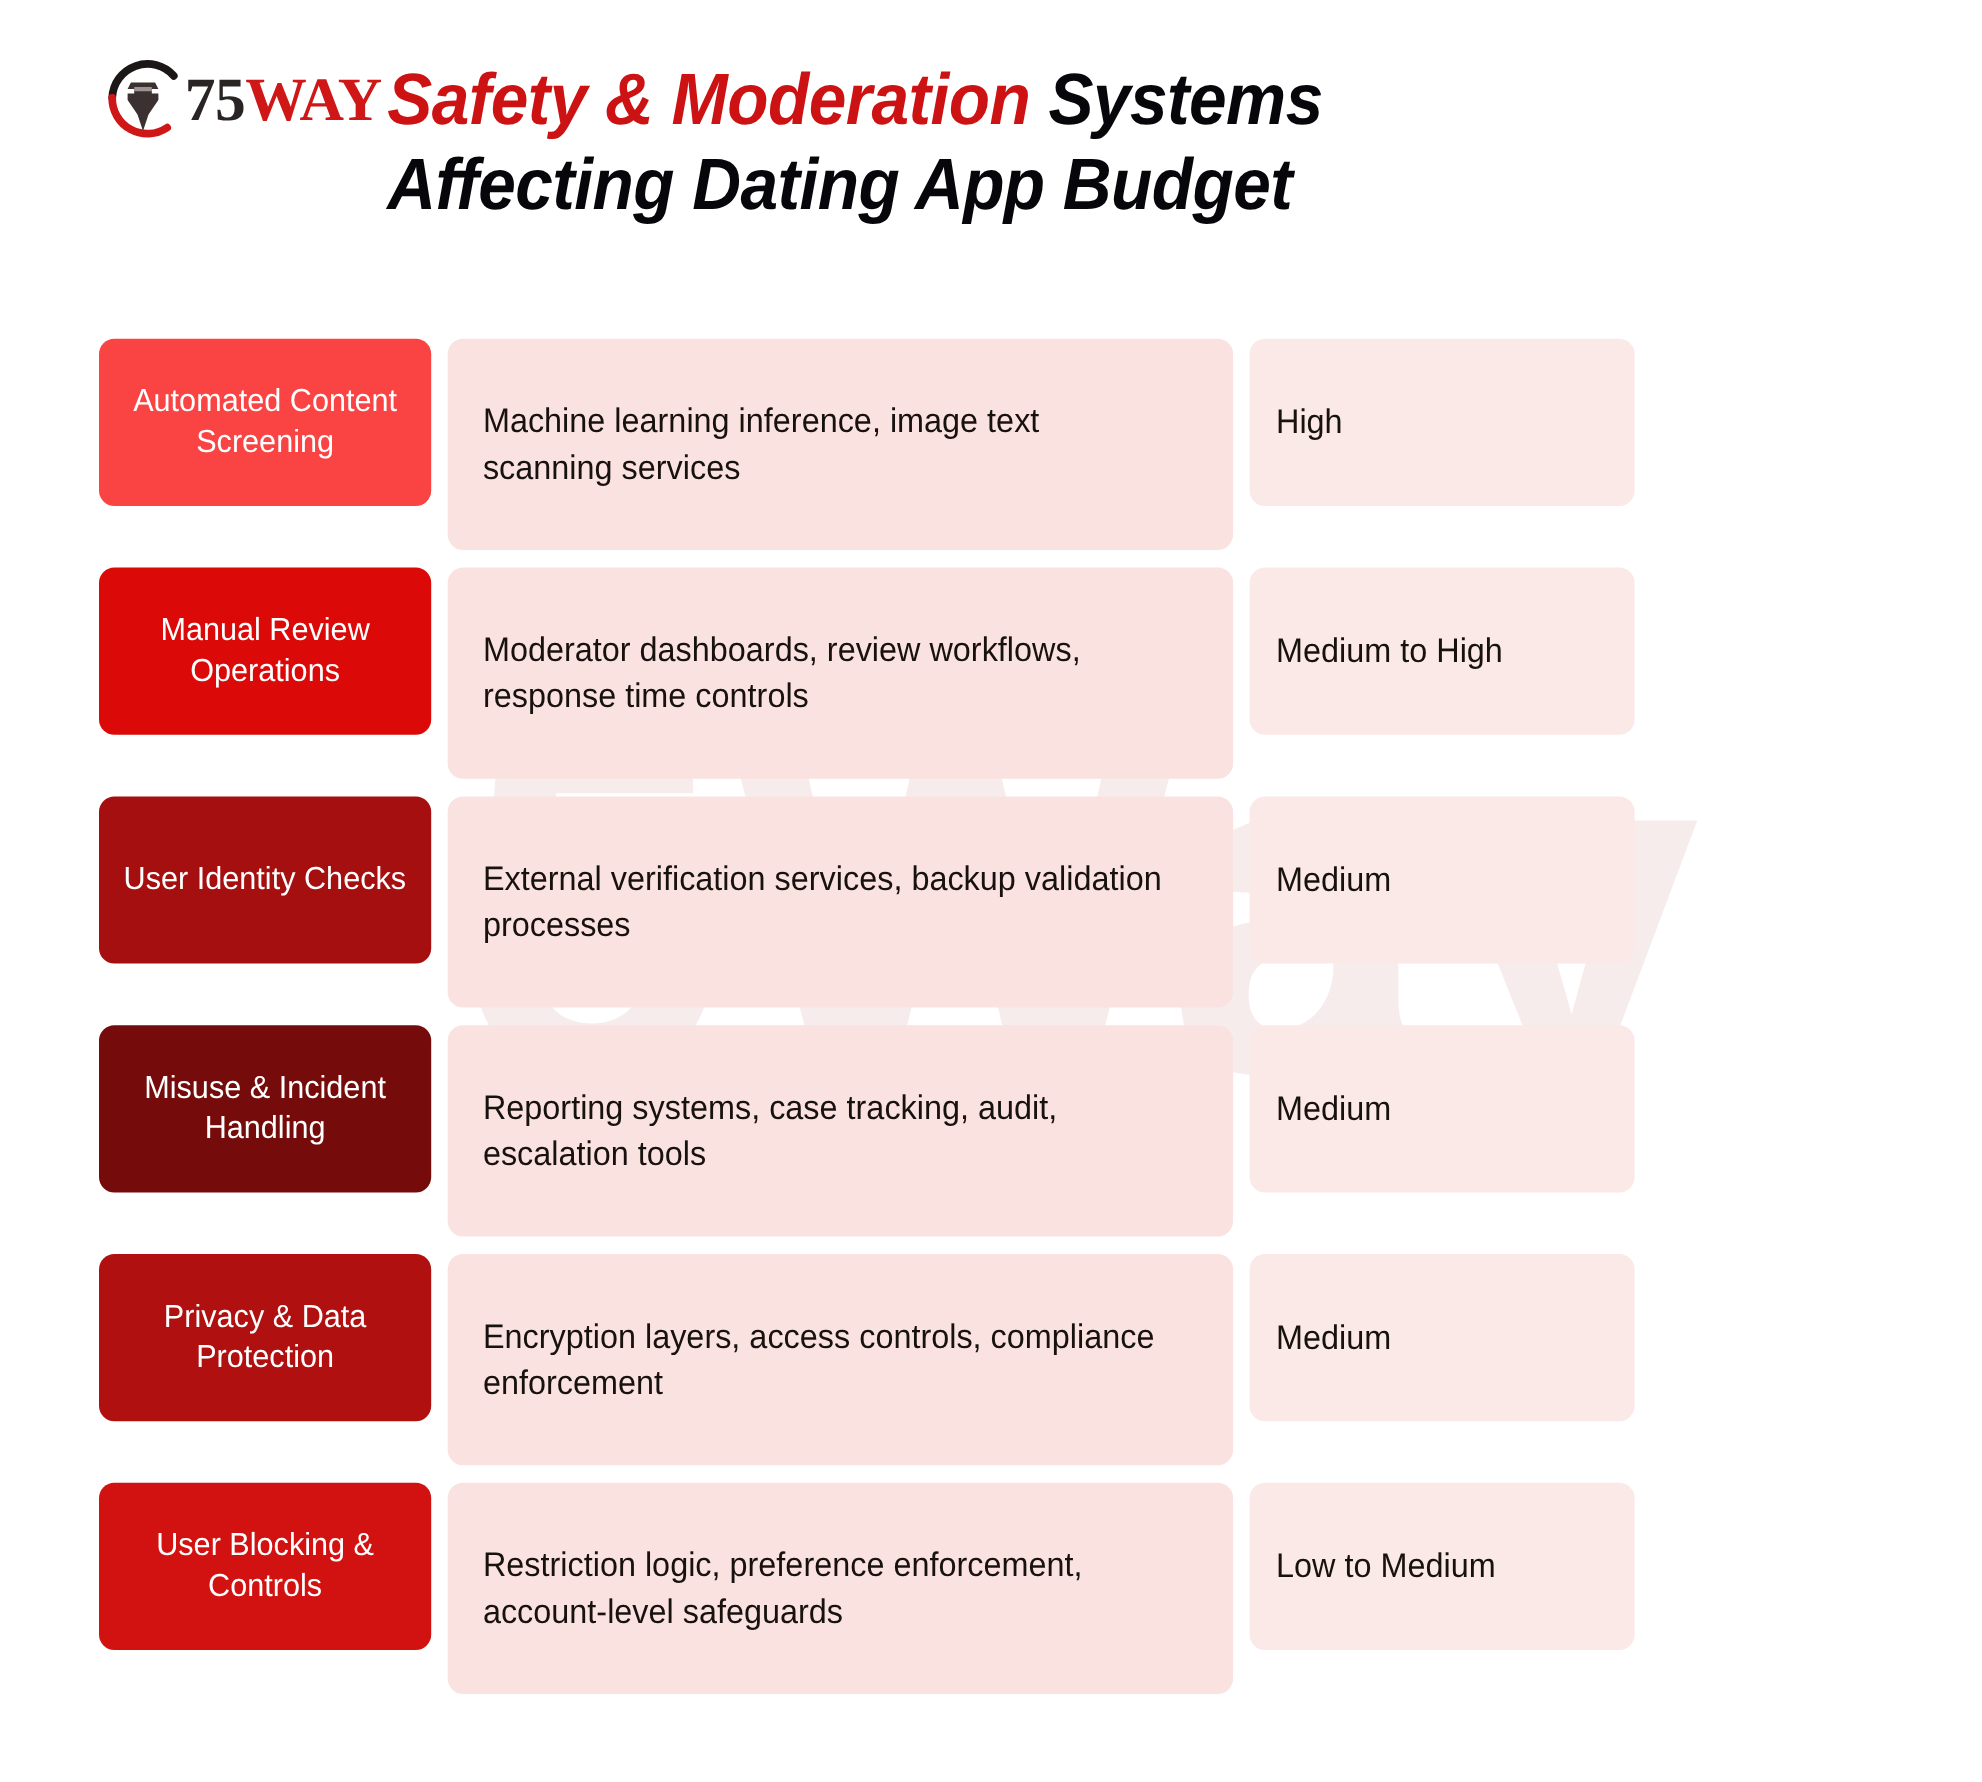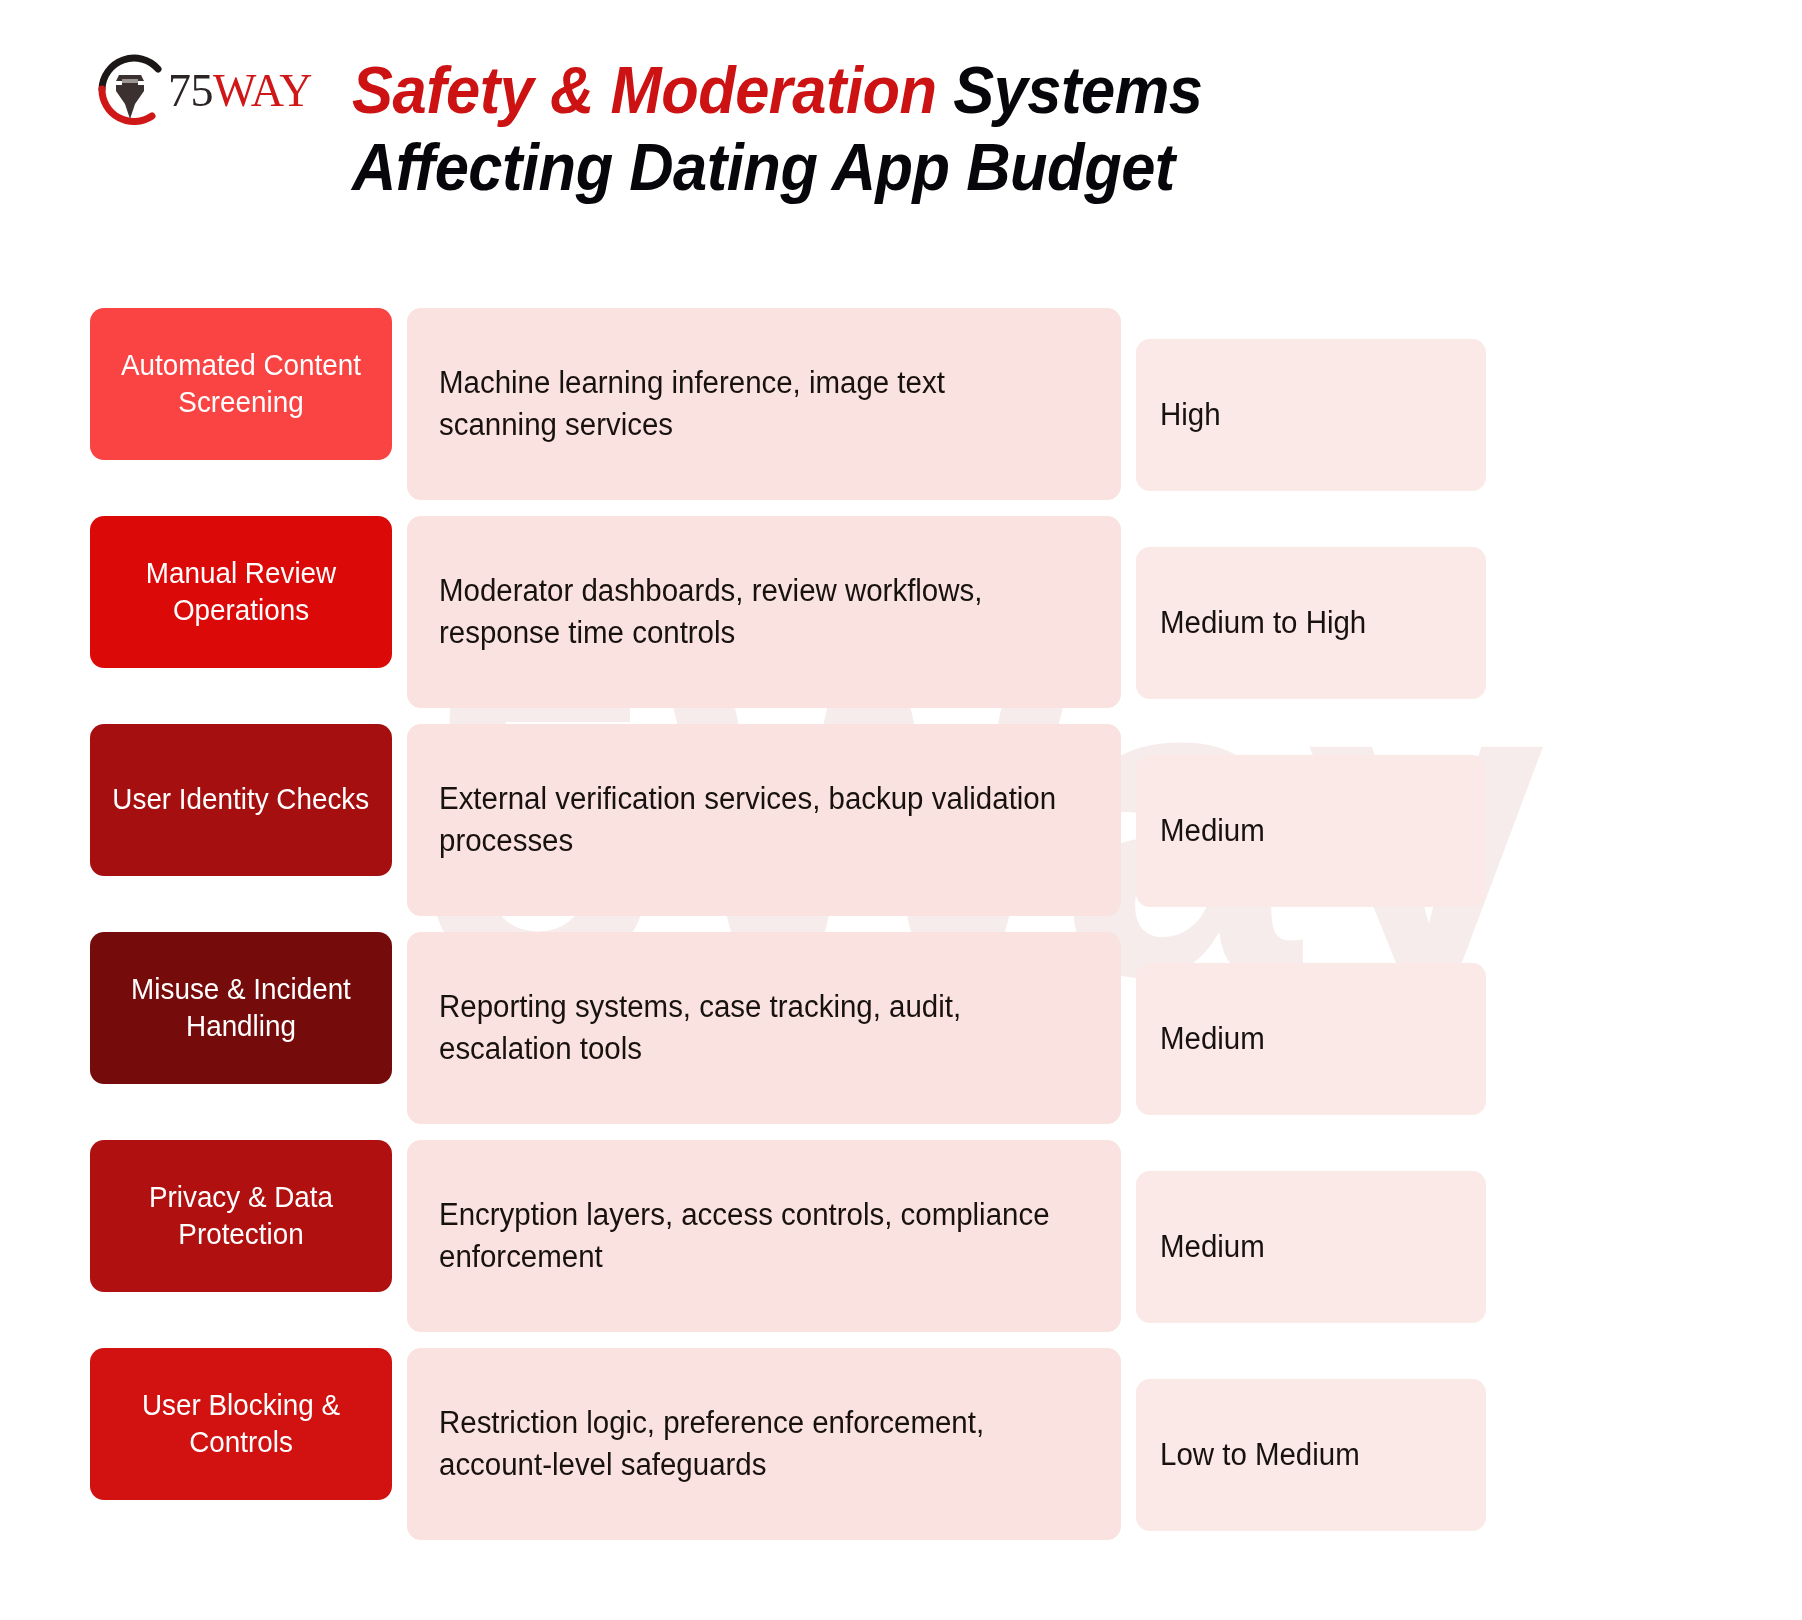--- a/index.html
+++ b/index.html
@@ -51,22 +51,22 @@
     height: 86px;
   }
   .brand-mark {
     width: 84px;
     height: 84px;
     position: relative;
     flex: 0 0 auto;
   }
   .brand-wordmark {
     font-family: "Liberation Serif", serif;
-    font-weight: 400;
-    font-size: 46px;
+    font-weight: 700;
+    font-size: 56px;
     letter-spacing: -0.5px;
     margin-left: -4px;
     white-space: nowrap;
     line-height: 1;
   }
   .wm-75 { color: #2b2424; }
   .wm-way { color: #cf1717; }
 
   .title-block {
     position: absolute;
@@ -160,21 +160,20 @@
     background: #fae9e7;
     border-radius: 14px;
     height: 152px;
     display: flex;
     align-items: center;
     padding: 14px 24px;
     box-sizing: border-box;
     color: #18120f;
     font-size: 31px;
     font-weight: 400;
-    margin-top: 31px;
   }
   .cell-impact span { display: inline-block; transform: scaleX(.95); transform-origin: left center; }
 </style>
 </head>
 <body>
 
 <div class="watermark">5Way</div>
 
 <div class="page-header">
 

